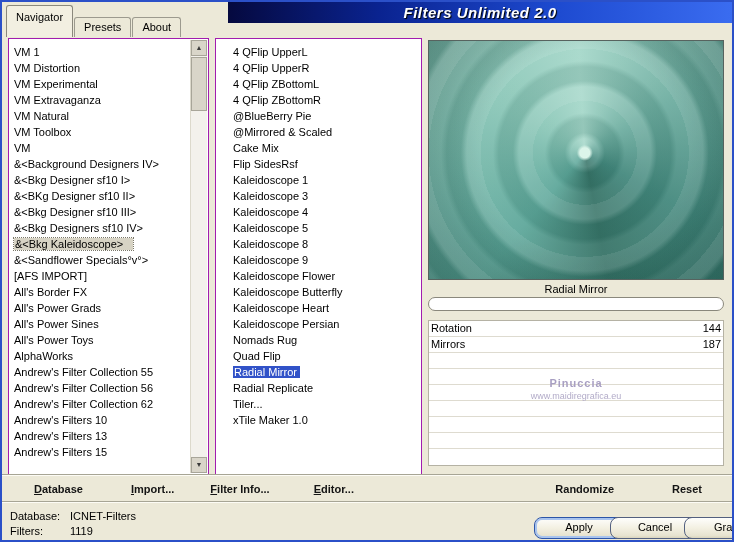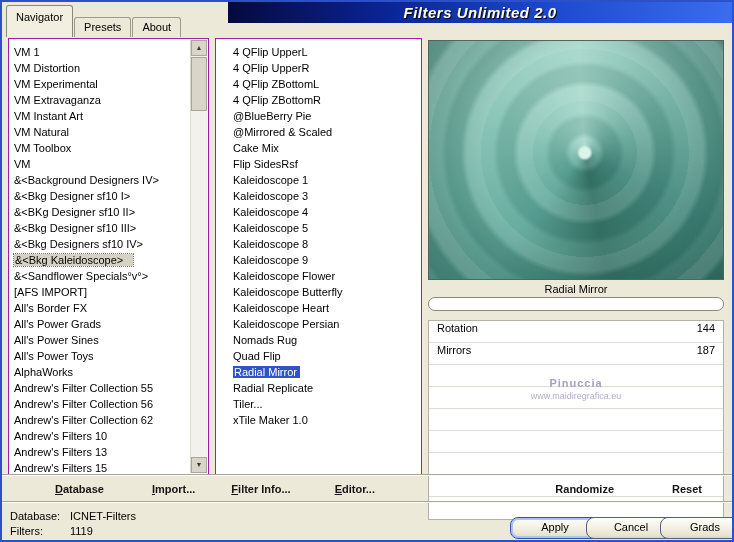--- a/index.html
+++ b/index.html
@@ -62,42 +62,42 @@
   .progress{
     position:absolute;left:426px;top:295px;width:296px;height:14px;box-sizing:border-box;
     background:#fff;border:1px solid #8a887c;border-radius:7px;
   }
   
   .params{
     position:absolute;left:426px;top:318px;width:296px;box-sizing:border-box;
     background:#fff;border:1px solid #b5b2a4;
   }
   .param-row{
-    height:22px;line-height:15px;border-bottom:1px solid #dedbd0;box-sizing:border-box;
-    display:flex;justify-content:space-between;padding:0 8px;cursor:pointer;
+    height:16px;line-height:15px;border-bottom:1px solid #dedbd0;box-sizing:border-box;
+    display:flex;justify-content:space-between;padding:0 2px;cursor:pointer;
   }
   .param-row:last-child{border-bottom:none;}
   .watermark{position:absolute;left:0;right:0;top:56px;text-align:center;pointer-events:none;}
   .wm1{font-size:11px;font-weight:bold;color:#a89fc2;letter-spacing:1px;}
   .wm2{font-size:9px;color:#b2abc8;margin-top:2px;}
   
   .groove{position:absolute;left:0;right:0;height:0;border-top:1px solid #a7a595;border-bottom:1px solid #fdfcf5;}
   .g1{top:472px;} .g2{top:499px;}
-  .toolbar{position:absolute;left:0;right:0;top:476px;height:22px;display:flex;align-items:center;font-weight:bold;padding-left:21px;}
+  .toolbar{position:absolute;left:0;right:0;top:476px;height:22px;display:flex;align-items:center;font-weight:bold;}
   .tbtn{display:inline-block;cursor:pointer;color:#141414;}
   .accel::first-letter{text-decoration:underline;}
   .tb-db{margin-left:32px;} .tb-imp{margin-left:48px;} .tb-fi{margin-left:36px;} .tb-ed{margin-left:44px;}
   .tb-rand{margin-left:auto;} .tb-reset{margin-left:58px;margin-right:30px;}
   
   .status{position:absolute;left:8px;top:507px;line-height:15px;}
   .status .lbl{display:inline-block;width:60px;}
   .btn{
     position:absolute;top:515px;width:90px;height:22px;box-sizing:border-box;text-align:center;line-height:19px;
     background:linear-gradient(180deg,#fefefc 0%,#f3f0e2 50%,#e7e3d0 88%,#d9d4bd 100%);
-    border:1px solid #53607f;border-radius:8px;cursor:pointer;
+    border:1px solid #53607f;border-radius:8px;cursor:pointer;margin-left:24px;
   }
   #btnApply{left:508px;border:1px solid #2c55a8;box-shadow:inset 0 0 0 2px #a9c4ee;}
   #btnCancel{left:584px;}
   #btnHelp{left:658px;}
 </style>
 </head>
 <body>
 
 <div class="window">
 
@@ -110,21 +110,20 @@
     <div class="tab">Presets</div>
     <div class="tab">About</div>
   </div>
 
   <div class="listbox" id="catList">
     <div class="items">
         <div class="list-item"><span>VM 1</span></div>
         <div class="list-item"><span>VM Distortion</span></div>
         <div class="list-item"><span>VM Experimental</span></div>
         <div class="list-item"><span>VM Extravaganza</span></div>
-        <div class="list-item"><span>VM Instant Art</span></div>
         <div class="list-item"><span>VM Natural</span></div>
         <div class="list-item"><span>VM Toolbox</span></div>
         <div class="list-item"><span>VM</span></div>
         <div class="list-item"><span>&amp;&lt;Background Designers IV&gt;</span></div>
         <div class="list-item"><span>&amp;&lt;Bkg Designer sf10 I&gt;</span></div>
         <div class="list-item"><span>&amp;&lt;BKg Designer sf10 II&gt;</span></div>
         <div class="list-item"><span>&amp;&lt;Bkg Designer sf10 III&gt;</span></div>
         <div class="list-item"><span>&amp;&lt;Bkg Designers sf10 IV&gt;</span></div>
         <div class="list-item"><span class="sel-beige">&amp;&lt;Bkg Kaleidoscope&gt;</span></div>
         <div class="list-item"><span>&amp;&lt;Sandflower Specials°v°&gt;</span></div>

